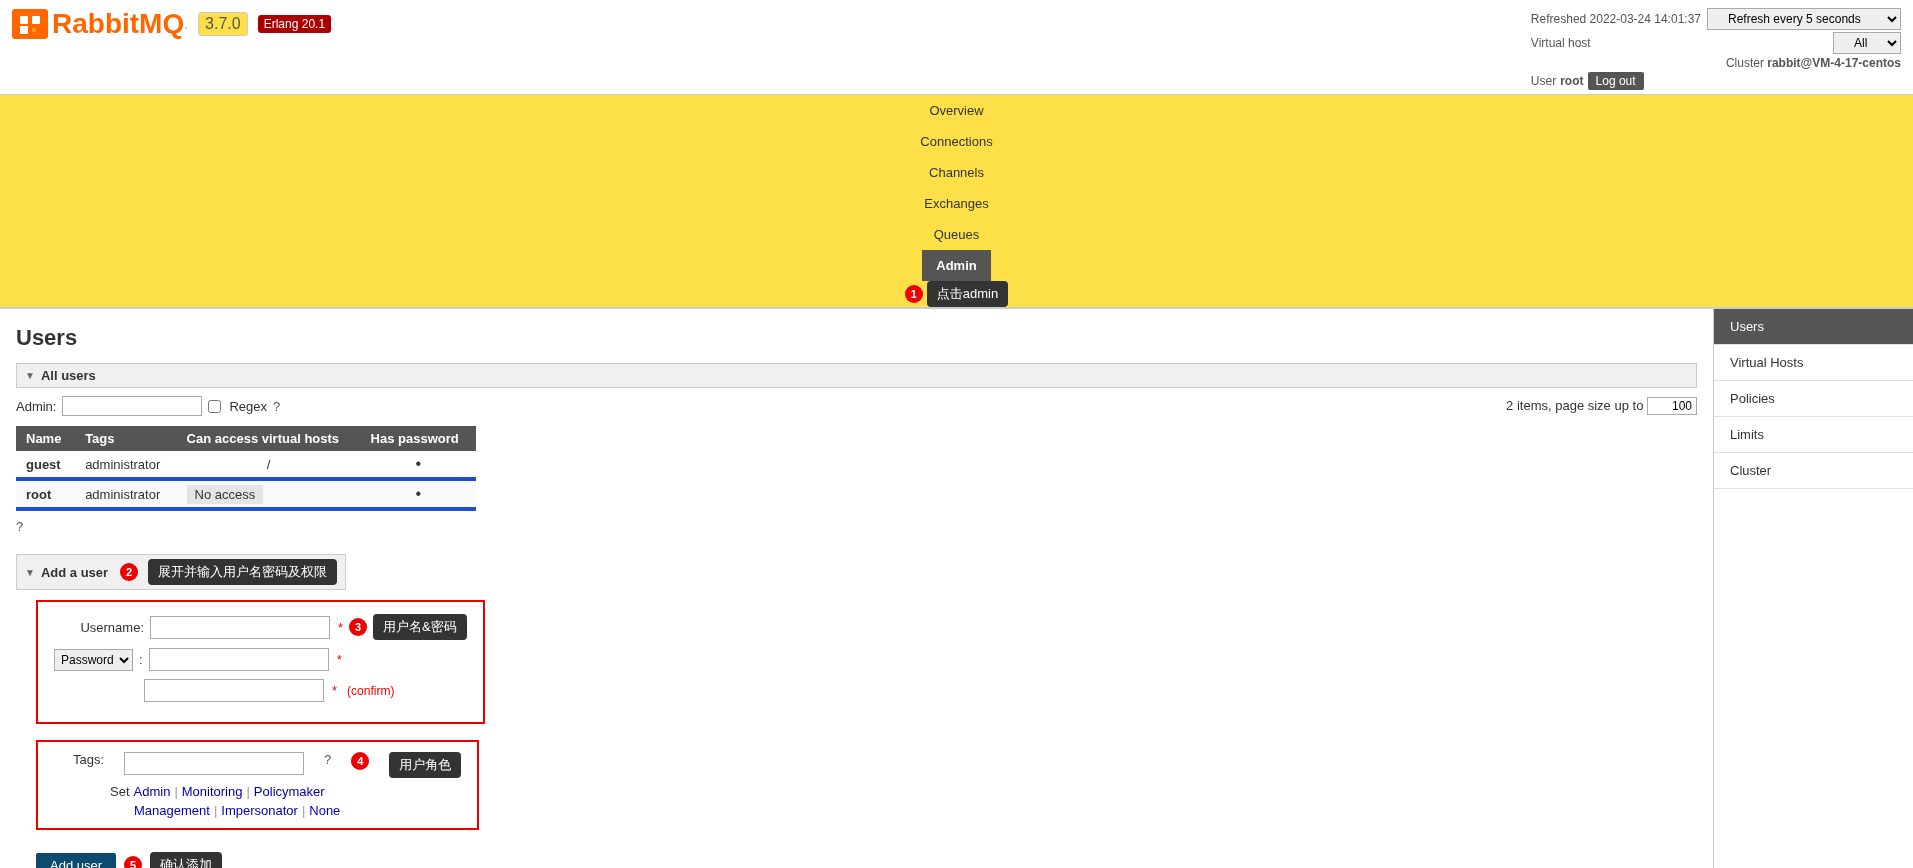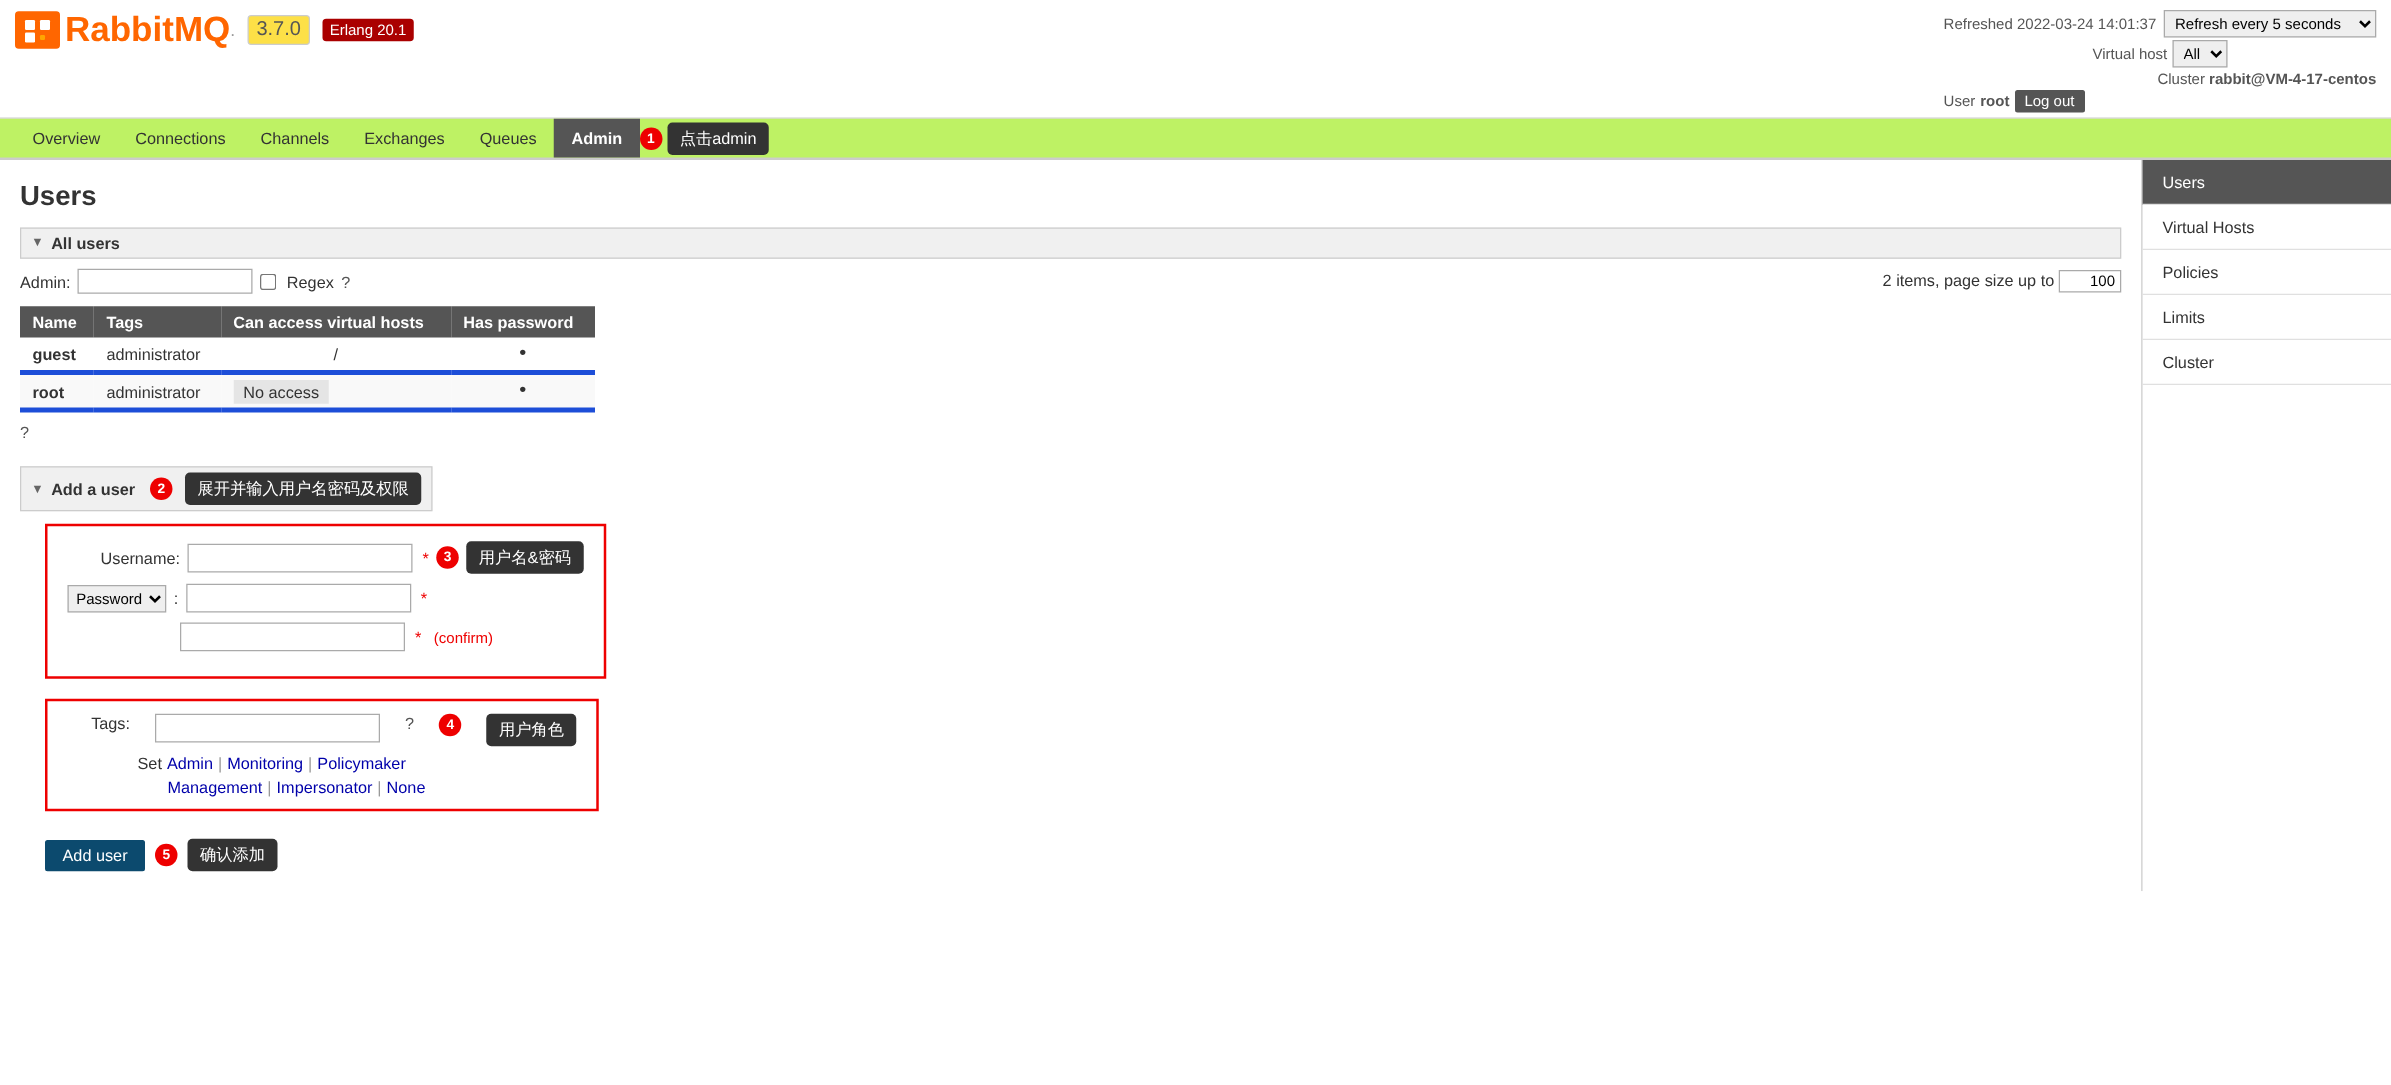--- a/index.html
+++ b/index.html
@@ -25,35 +25,36 @@
       background: #fde047; border: 1px solid #ccc; border-radius: 3px;
       padding: 2px 6px; font-size: 16px; color: #555;
     }
     .erlang-badge {
       background: #a00; color: #fff; border-radius: 3px;
       padding: 2px 6px; font-size: 12px;
     }
 
     .header-right { text-align: right; font-size: 12px; color: #555; }
     .header-right .refresh-row { display: flex; align-items: center; justify-content: flex-end; gap: 6px; margin-bottom: 2px; }
-    .header-right select { font-size: 12px; padding: 2px 4px; border: 1px solid #aaa; }
-    .header-right .vhost-row { display: flex; align-items: center; justify-content: center; gap: 4px; margin-bottom: 2px; }
+    .header-right select { font-size: 12px; padding: 2px 16px; border: 1px solid #aaa; }
+    .header-right .vhost-row { display: flex; align-items: center; justify-content: space-between; gap: 4px; margin-bottom: 2px; }
     .header-right .cluster-row { margin-bottom: 2px; }
     .header-right .user-row { display: flex; align-items: center; justify-content: flex-start; gap: 4px; }
 
     .logout-btn {
       background: #555; color: #fff; border: none; padding: 2px 8px;
       cursor: pointer; font-size: 12px; border-radius: 2px;
     }
 
     
     .nav-bar {
       display: flex; align-items: center;
-      background: #bef264; border-bottom: 2px solid #ccc;
+      background: #fde047; border-bottom: 2px solid #ccc;
       padding: 0 12px;
+      flex-direction: column;
     }
     .nav-item {
       padding: 8px 14px; cursor: pointer; font-size: 13px;
       color: #333; text-decoration: none; white-space: nowrap;
     }
     .nav-item.active {
       background: #555; color: #fff; font-weight: bold;
     }
     .nav-tooltip {
       display: flex; align-items: center; gap: 4px;

